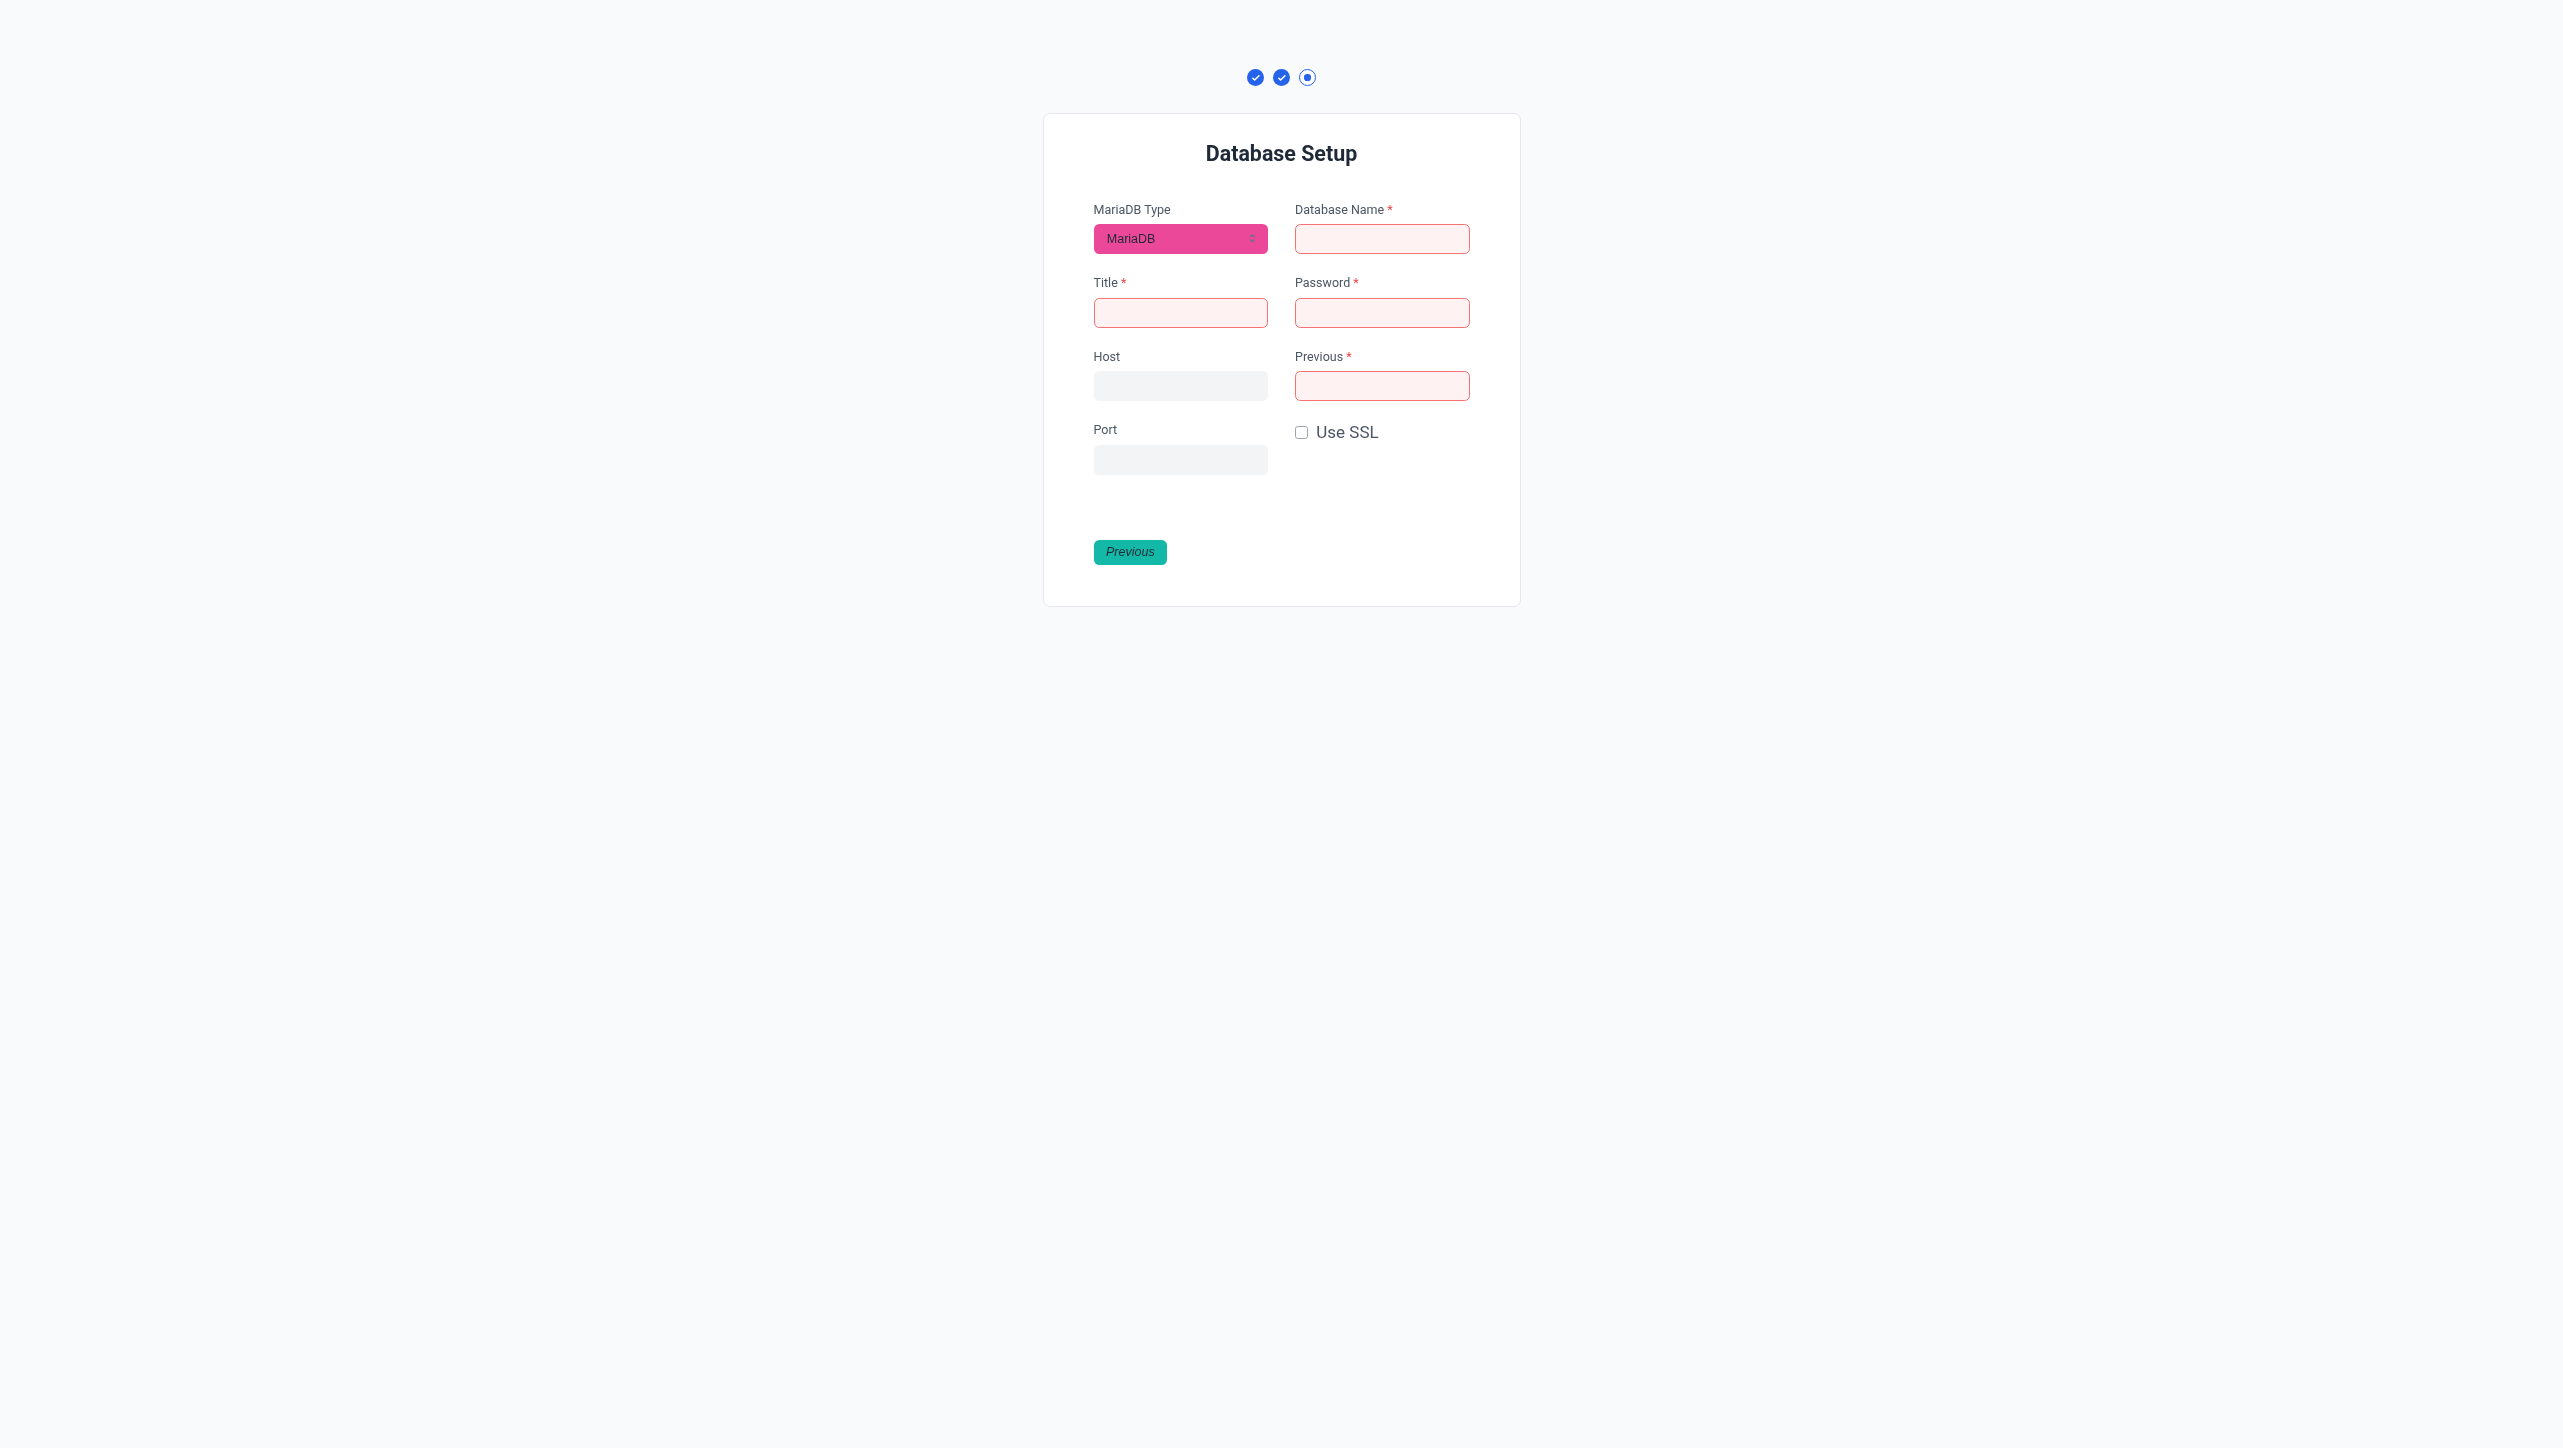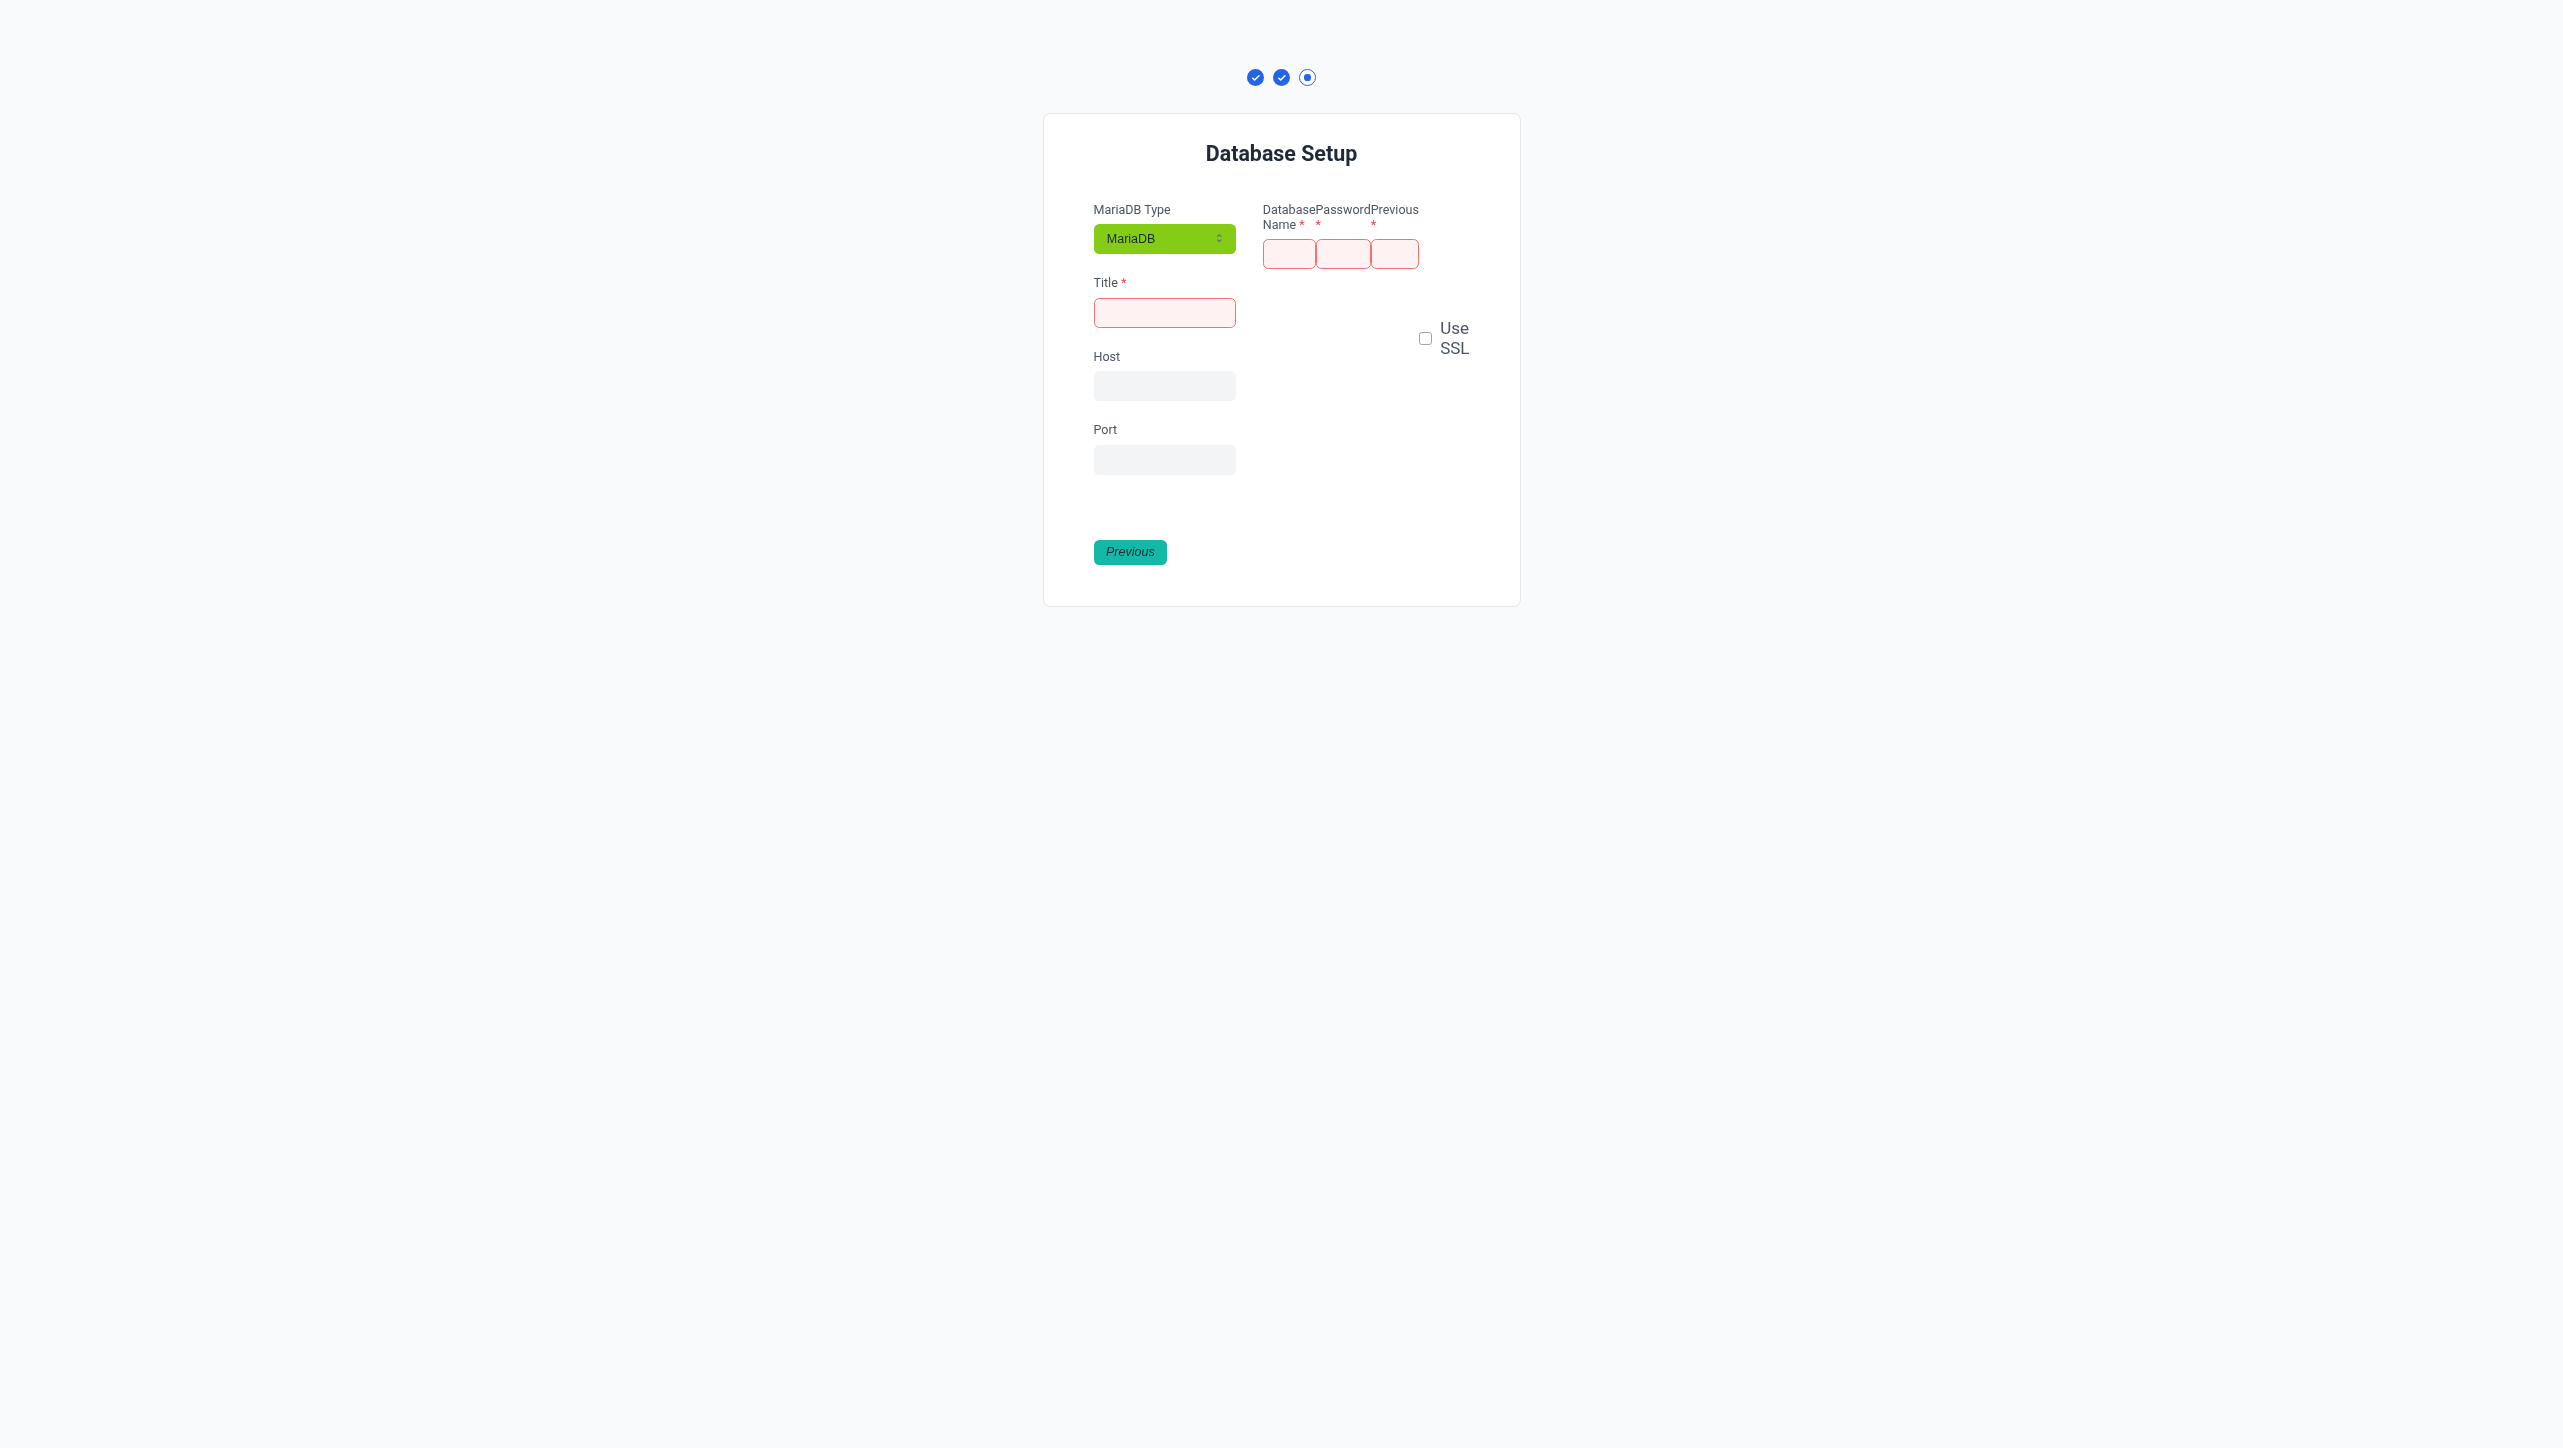--- a/index.html
+++ b/index.html
@@ -69,21 +69,21 @@
   display: block;
   font-size: 12.5px;
   color: #4b5563;
   margin-bottom: 7.1px;
 }
 .asterisk { color: #ef4444; }
 .select-wrap { position: relative; }
 .select {
   width: 100%;
   height: 30px;
-  background: #84cc16;
+  background: #ec4899;
   border: none;
   border-radius: 5.3px;
   padding: 0 28.5px 0 13.3px;
   font-size: 12.5px;
   color: #1f2937;
   appearance: none;
   cursor: pointer;
 }
 .select-caret {
   position: absolute;
@@ -139,21 +139,21 @@
 }
 .divider::before, .divider::after {
   content: "";
   flex: 1;
   height: 0.9px;
   background: #e5e7eb;
 }
 .divider span { padding: 0 10.7px; }
 .nav-row { display: flex; margin-top: 44px; }
 .left-col { display: flex; flex-direction: column; }
-.right-col { display: flex; flex-direction: row; justify-content: space-between; }
+.right-col { display: flex; flex-direction: column; }
 </style>
 </head>
 <body>
 
 <div class="container">
   <div class="stepper">
     <span class="step-dot done">
       <svg viewBox="0 0 16 16" fill="none">
           <path d="M3 8.5l3 3 7-7" stroke="#fff" stroke-width="2.5" stroke-linecap="round" stroke-linejoin="round"></path>
         </svg>

